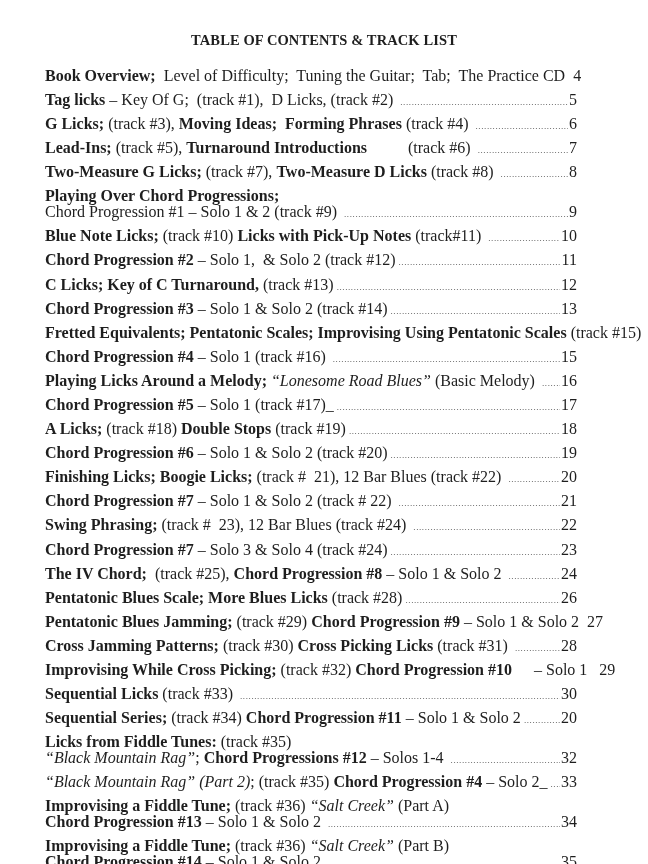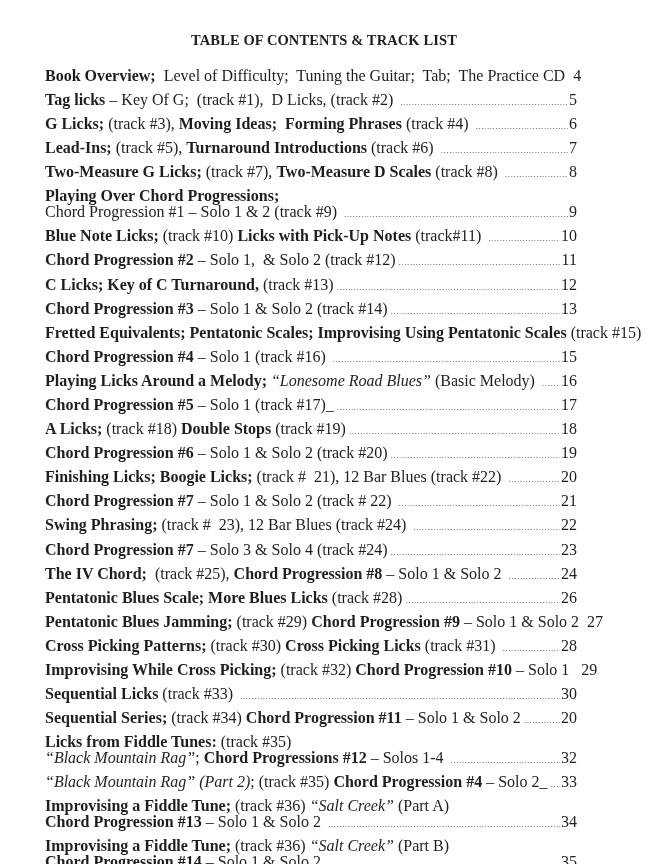--- a/index.html
+++ b/index.html
@@ -41,28 +41,28 @@
     </div>
     <div class="entry">
       <div class="line">
         <span class="txt"><span class="b" style="white-space: pre;">G Licks;</span><span class="r" style="white-space: pre;"> (track #3), </span><span class="b" style="white-space: pre;">Moving Ideas;  Forming Phrases</span><span class="r" style="white-space: pre;"> (track #4) </span></span>
         <span class="leader"></span>
         <span class="page">6</span>
       </div>
     </div>
     <div class="entry">
       <div class="line">
-        <span class="txt"><span class="b" style="white-space: pre;">Lead-Ins;</span><span class="r" style="white-space: pre;"> (track #5), </span><span class="b" style="white-space: pre;">Turnaround Introductions</span><span class="r" style="white-space: pre;"> (track #6) </span></span>
+        <span class="txt"><span class="b" style="white-space: pre;">Lead-Ins;</span><span class="r" style="white-space: pre;"> (track #5), </span><span class="b" style="white-space: pre;">Turnaround Introductions</span><span class="r" style="white-space: pre; margin-left: 37px;"> (track #6) </span></span>
         <span class="leader"></span>
         <span class="page">7</span>
       </div>
     </div>
     <div class="entry">
       <div class="line">
-        <span class="txt"><span class="b" style="white-space: pre;">Two-Measure G Licks;</span><span class="r" style="white-space: pre;"> (track #7), </span><span class="b" style="white-space: pre;">Two-Measure D Scales</span><span class="r" style="white-space: pre;"> (track #8) </span></span>
+        <span class="txt"><span class="b" style="white-space: pre;">Two-Measure G Licks;</span><span class="r" style="white-space: pre;"> (track #7), </span><span class="b" style="white-space: pre;">Two-Measure D Licks</span><span class="r" style="white-space: pre;"> (track #8) </span></span>
         <span class="leader"></span>
         <span class="page">8</span>
       </div>
     </div>
     <div class="entry">
       <div class="line">
         <span class="txt"><span class="b" style="white-space: pre;">Playing Over Chord Progressions;</span></span>
       </div>
       <div class="line">
         <span class="txt"><span class="r" style="white-space: pre;">Chord Progression #1 – Solo 1 &amp; 2 (track #9) </span></span>
@@ -184,28 +184,28 @@
     </div>
     <div class="entry">
       <div class="line">
         <span class="txt"><span class="b" style="white-space: pre;">Pentatonic Blues Jamming;</span><span class="r" style="white-space: pre;"> (track #29) </span><span class="b" style="white-space: pre;">Chord Progression #9</span><span class="r" style="white-space: pre;"> – Solo 1 &amp; Solo 2 </span></span>
         <span class="leader"></span>
         <span class="page">27</span>
       </div>
     </div>
     <div class="entry">
       <div class="line">
-        <span class="txt"><span class="b" style="white-space: pre;">Cross Picking Patterns;</span><span class="r" style="white-space: pre;"> (track #30) </span><span class="b" style="white-space: pre;">Cross Picking Licks</span><span class="r" style="white-space: pre;"> (track #31) </span></span>
+        <span class="txt"><span class="b" style="white-space: pre;">Cross Jamming Patterns;</span><span class="r" style="white-space: pre;"> (track #30) </span><span class="b" style="white-space: pre;">Cross Picking Licks</span><span class="r" style="white-space: pre;"> (track #31) </span></span>
         <span class="leader"></span>
         <span class="page">28</span>
       </div>
     </div>
     <div class="entry">
       <div class="line">
-        <span class="txt"><span class="b" style="white-space: pre;">Improvising While Cross Picking;</span><span class="r" style="white-space: pre;"> (track #32) </span><span class="b" style="white-space: pre;">Chord Progression #10</span><span class="r" style="white-space: pre;"> – Solo 1  </span></span>
+        <span class="txt"><span class="b" style="white-space: pre;">Improvising While Cross Picking;</span><span class="r" style="white-space: pre;"> (track #32) </span><span class="b" style="white-space: pre;">Chord Progression #10</span><span class="r" style="white-space: pre; padding-left: 18px;"> – Solo 1  </span></span>
         <span class="leader"></span>
         <span class="page">29</span>
       </div>
     </div>
     <div class="entry">
       <div class="line">
         <span class="txt"><span class="b" style="white-space: pre;">Sequential Licks</span><span class="r" style="white-space: pre;"> (track #33) </span></span>
         <span class="leader"></span>
         <span class="page">30</span>
       </div>

